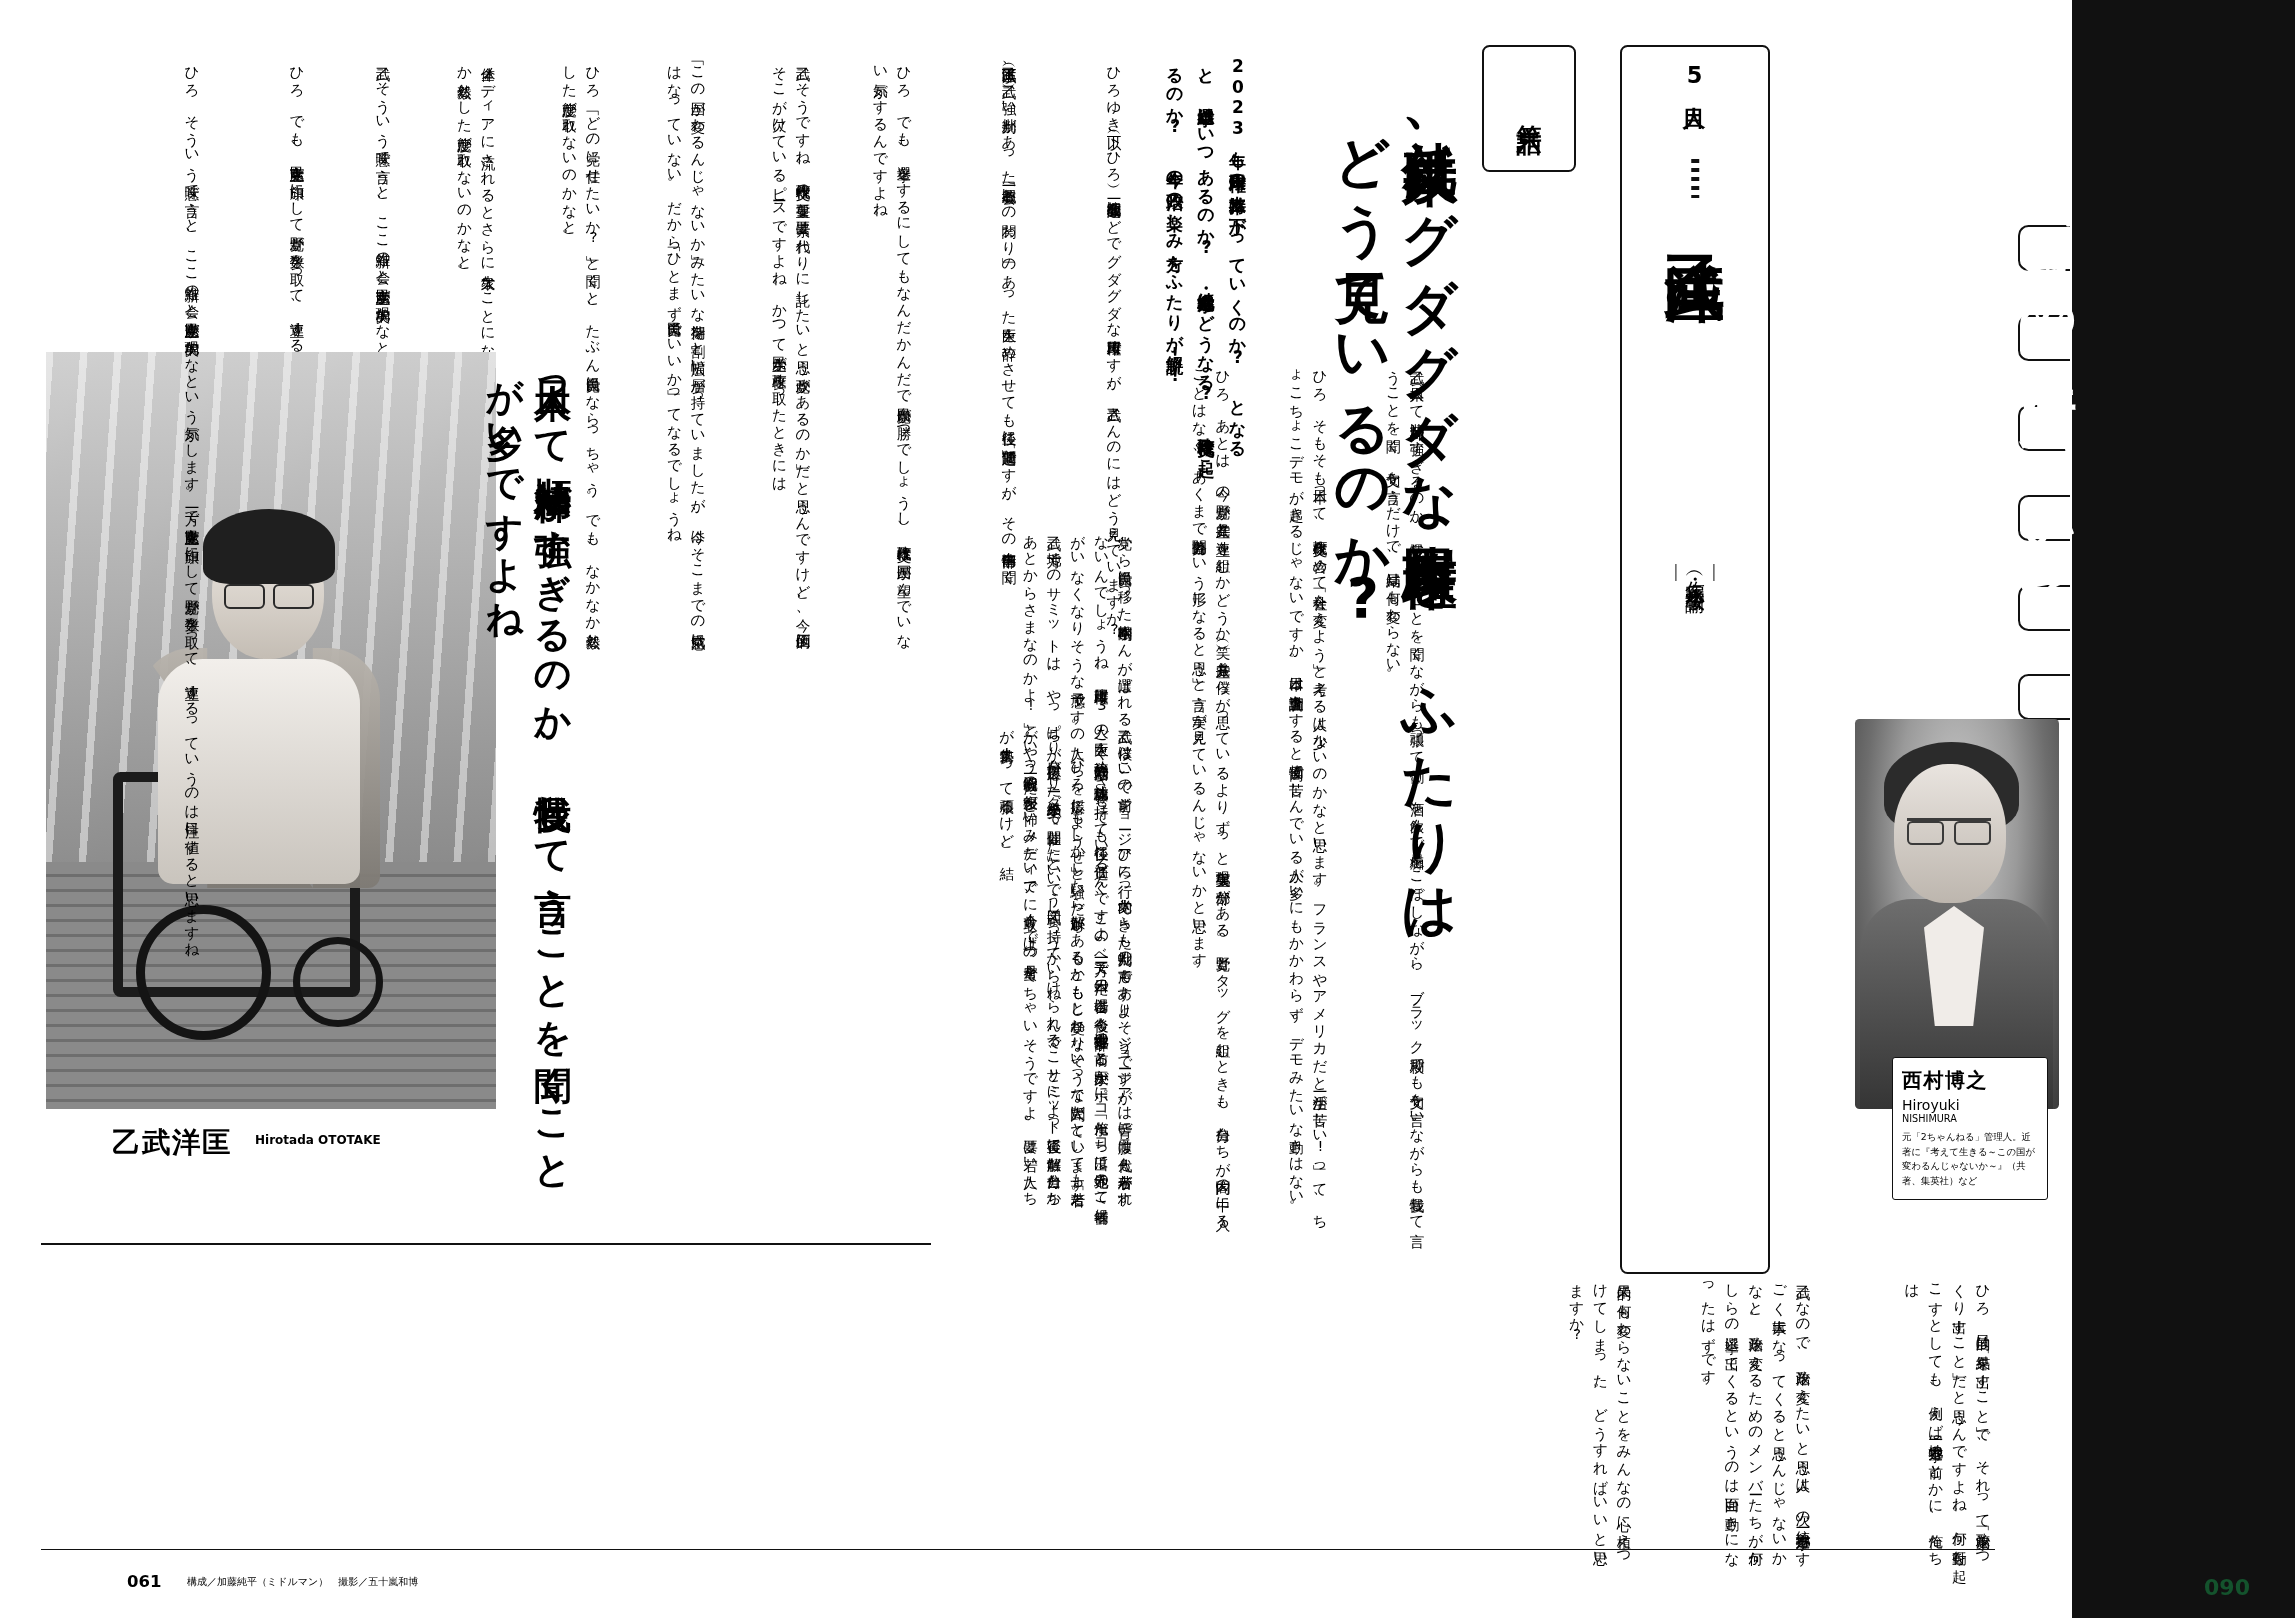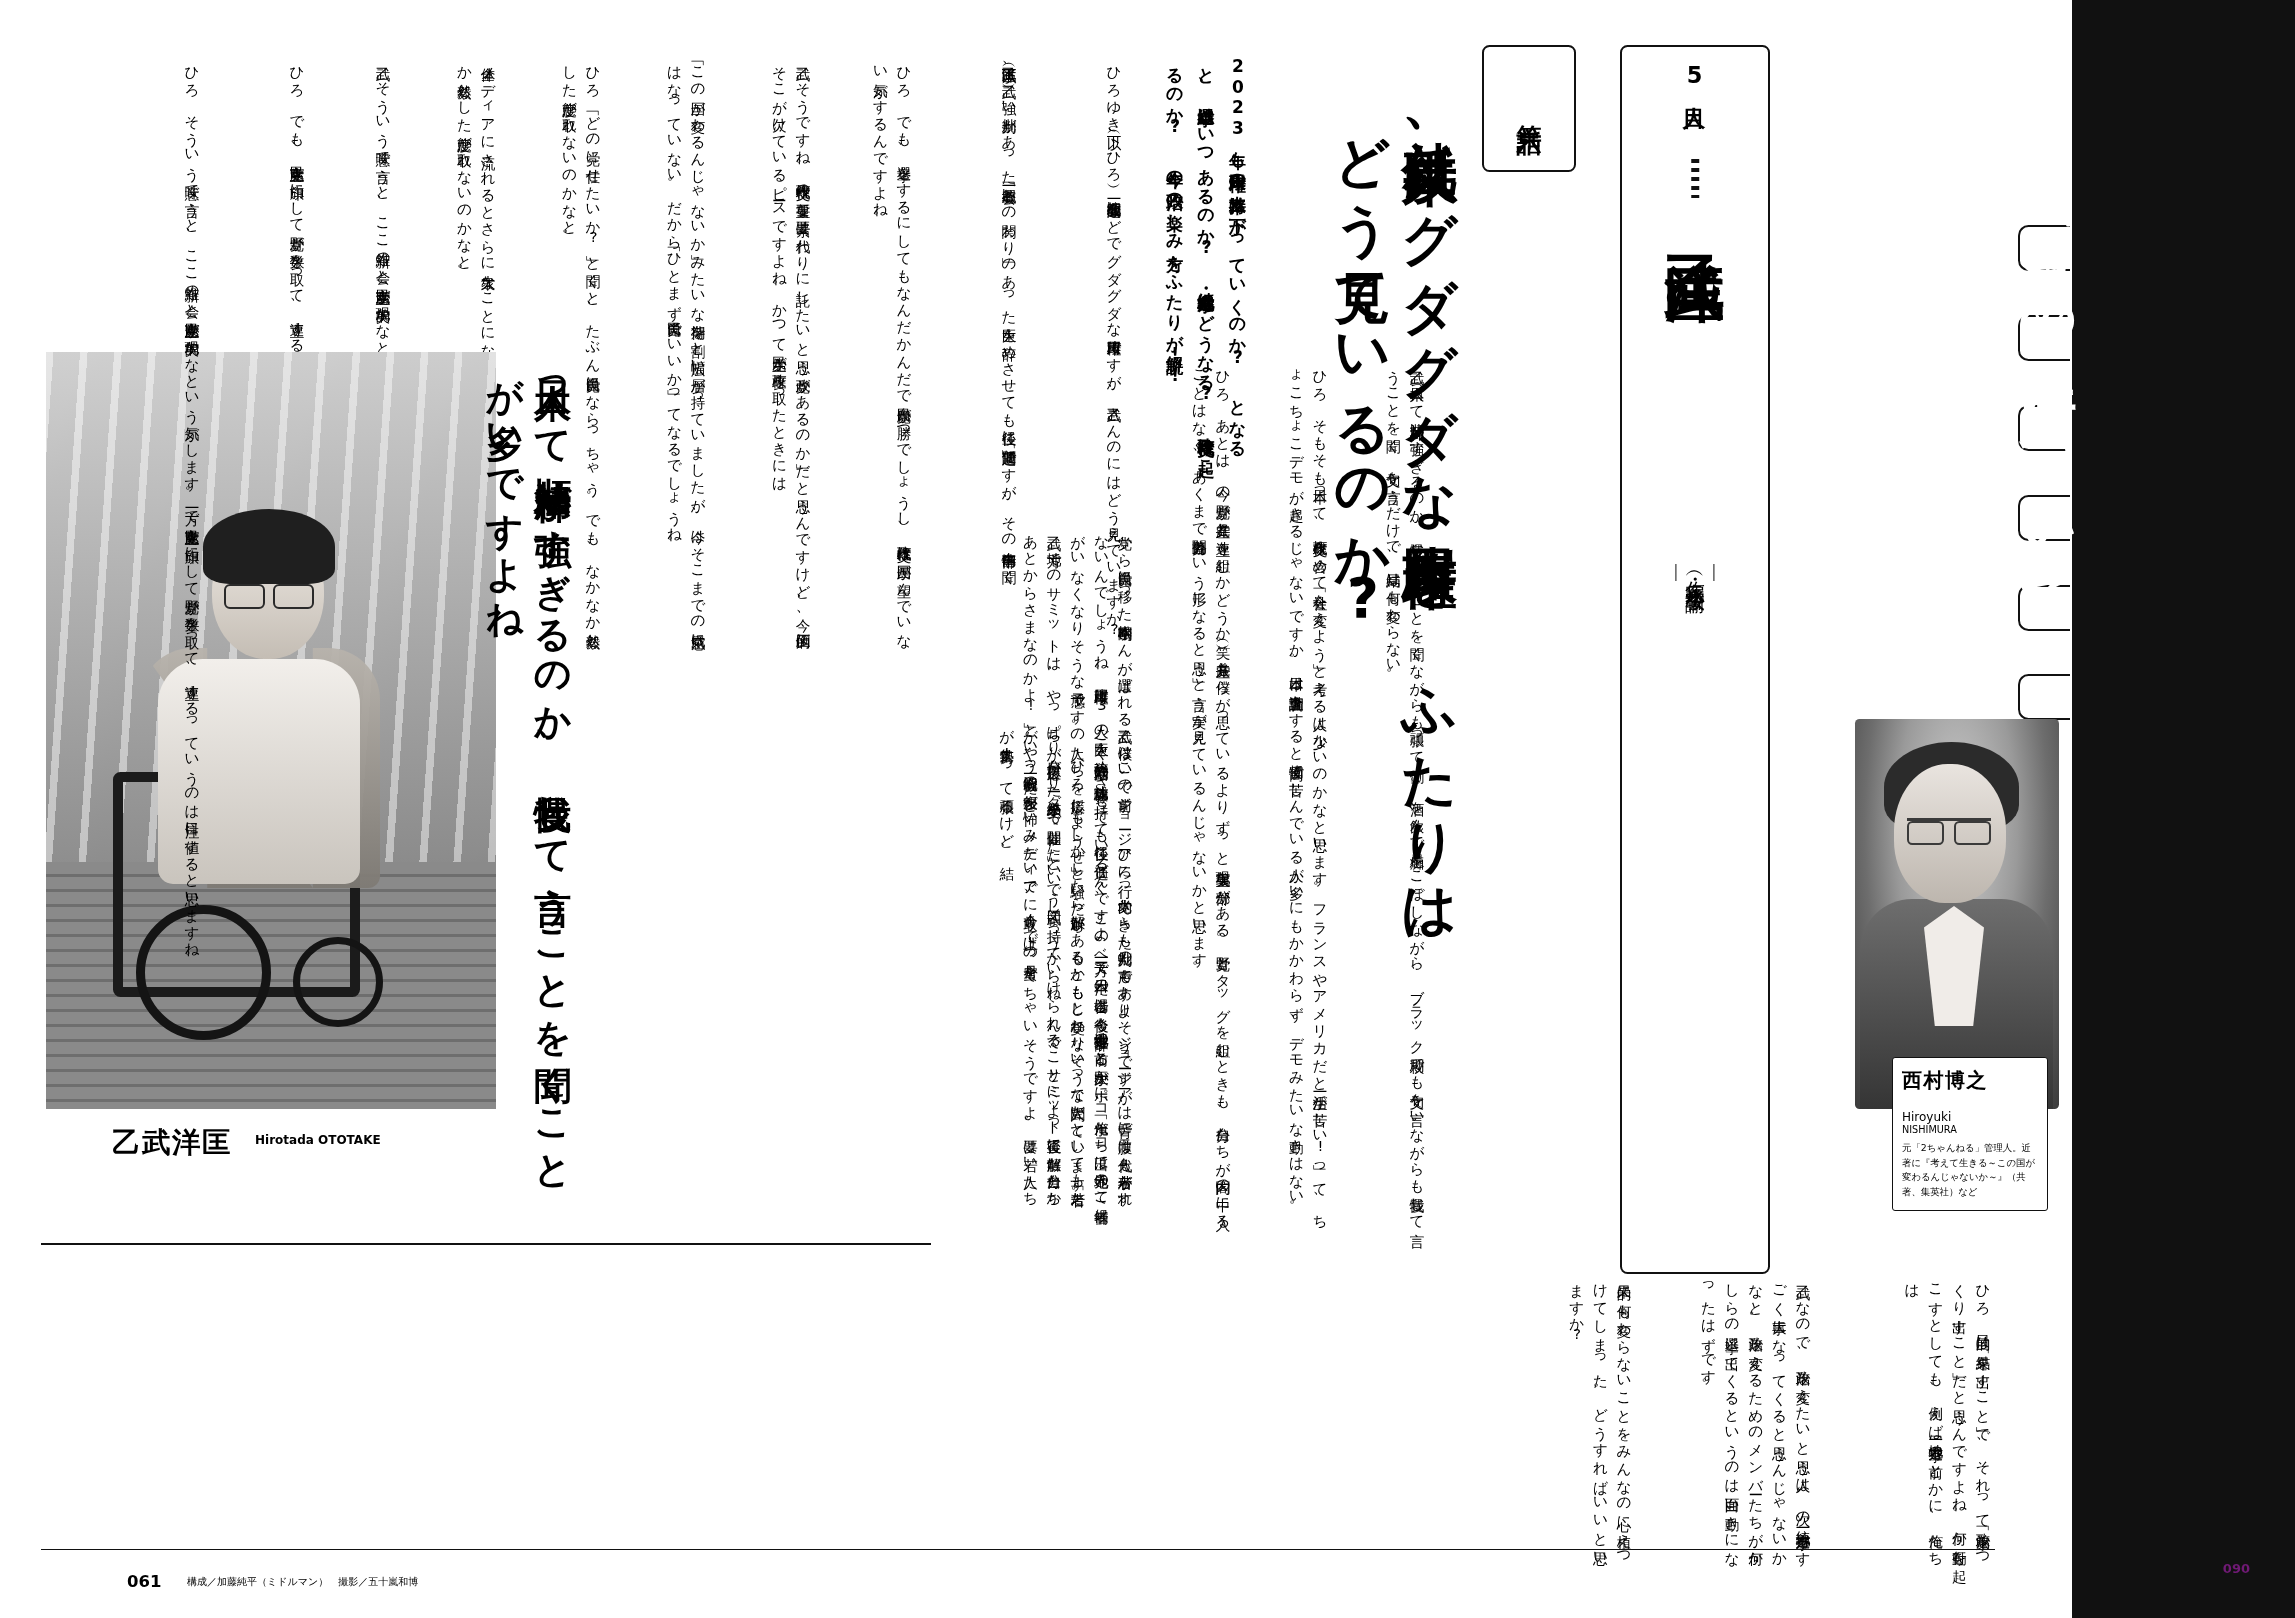--- a/index.html
+++ b/index.html
@@ -134,21 +134,21 @@
   .hiro-name-card {
     position:absolute;
     top:1057px; right:247px;
     width:156px;
     background:#fff;
     border:1.5px solid #111;
     border-radius:3px;
     padding:9px 9px 10.5px;
   }
   .hiro-name-card .jp { font-size:20px; font-weight:bold; letter-spacing:1.5px; }
-  .hiro-name-card .rom1 { font-size:12px; margin-top:16px; }
+  .hiro-name-card .rom1 { font-size:14px; margin-top:3px; }
   .hiro-name-card .rom2 { font-size:9.7px; }
   .hiro-name-card .bio { font-size:9.4px; line-height:1.55; margin-top:6px; }
   
   .ototake-box {
     position:absolute;
     top:45px; right:525px;
     width:150px; height:1229px;
     border:2.2px solid #111;
     border-radius:7.5px;
     background:#fff;
@@ -317,22 +317,22 @@
   
   .folio-left {
     position:absolute; left:127px; bottom:28.5px;
     font-size:16.5px; font-weight:bold;
   }
   .credits {
     position:absolute; left:187px; bottom:30px;
     font-size:10px;
   }
   .folio-right {
-    position:absolute; right:45px; bottom:43px;
-    font-size:13px; font-weight:bold; color:#701a75;
+    position:absolute; right:45px; bottom:19px;
+    font-size:22px; font-weight:bold; color:#14532d;
   }
   .hr-bottom {
     position:absolute; left:41px; right:300px; bottom:69px;
     height:1.5px; background:#111;
   }
   .hr-mid {
     position:absolute; left:41px; right:1364px; top:1243px;
     height:1.5px; background:#111;
   }
 </style>

